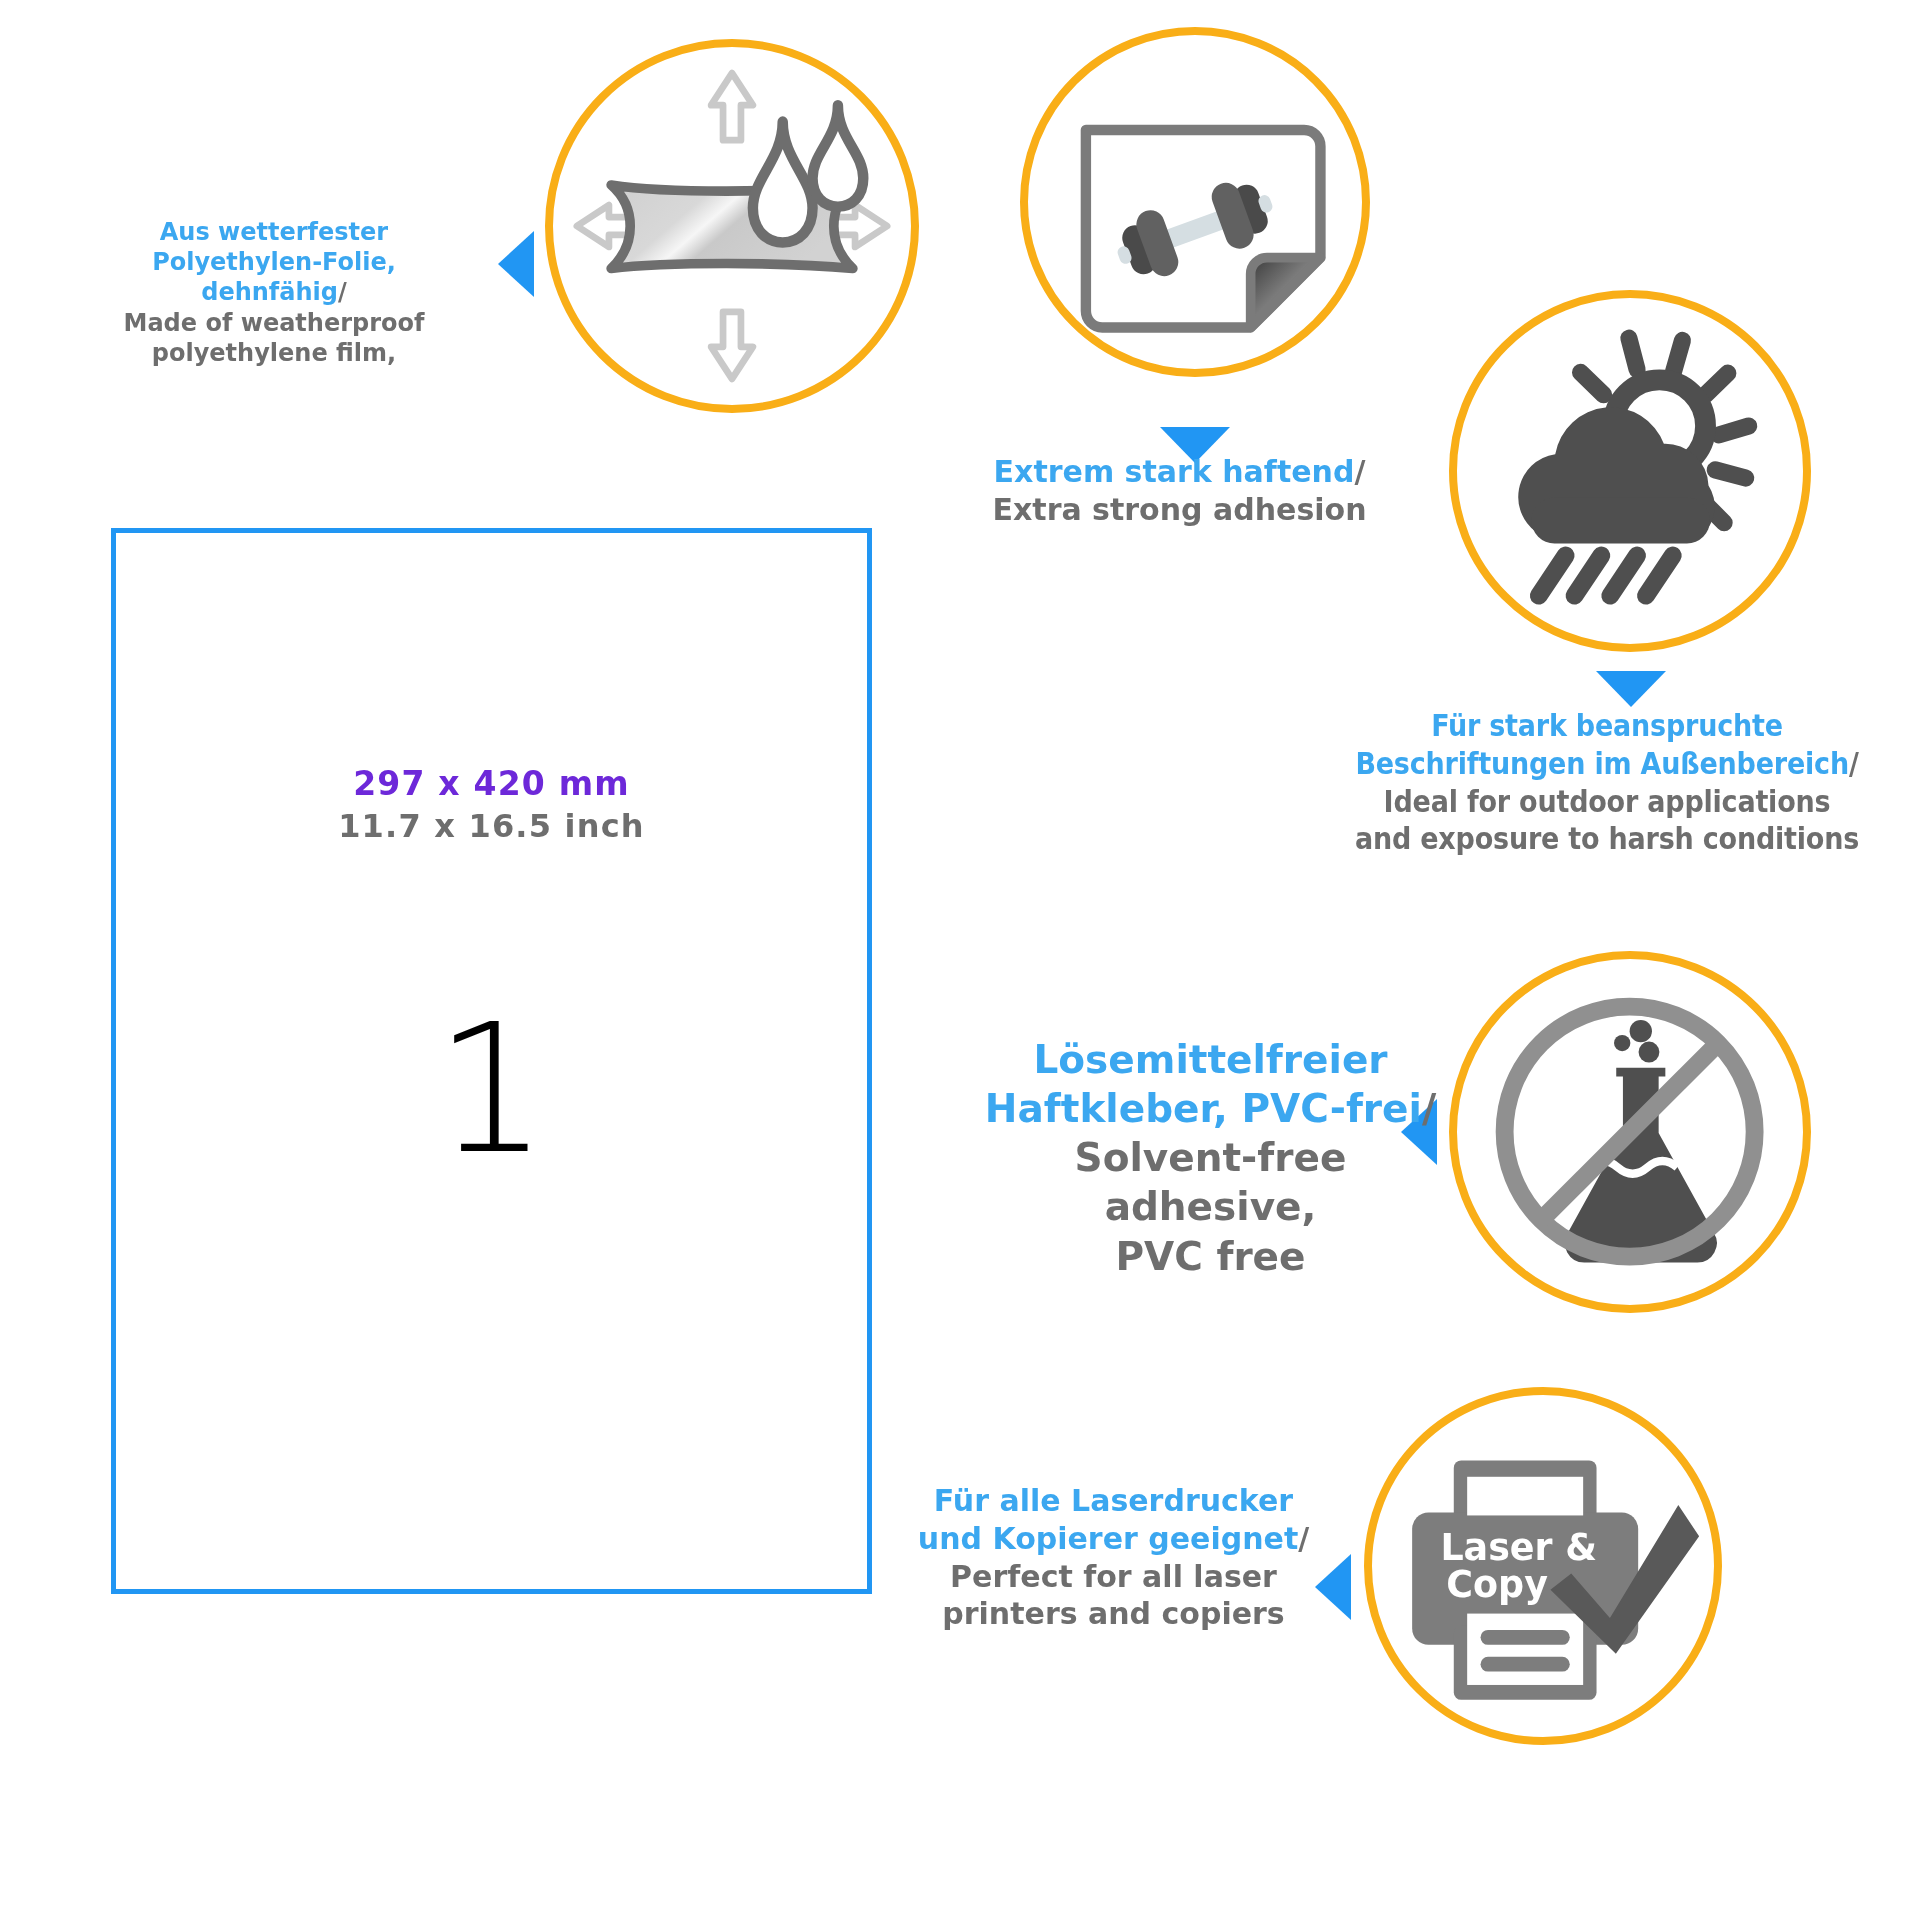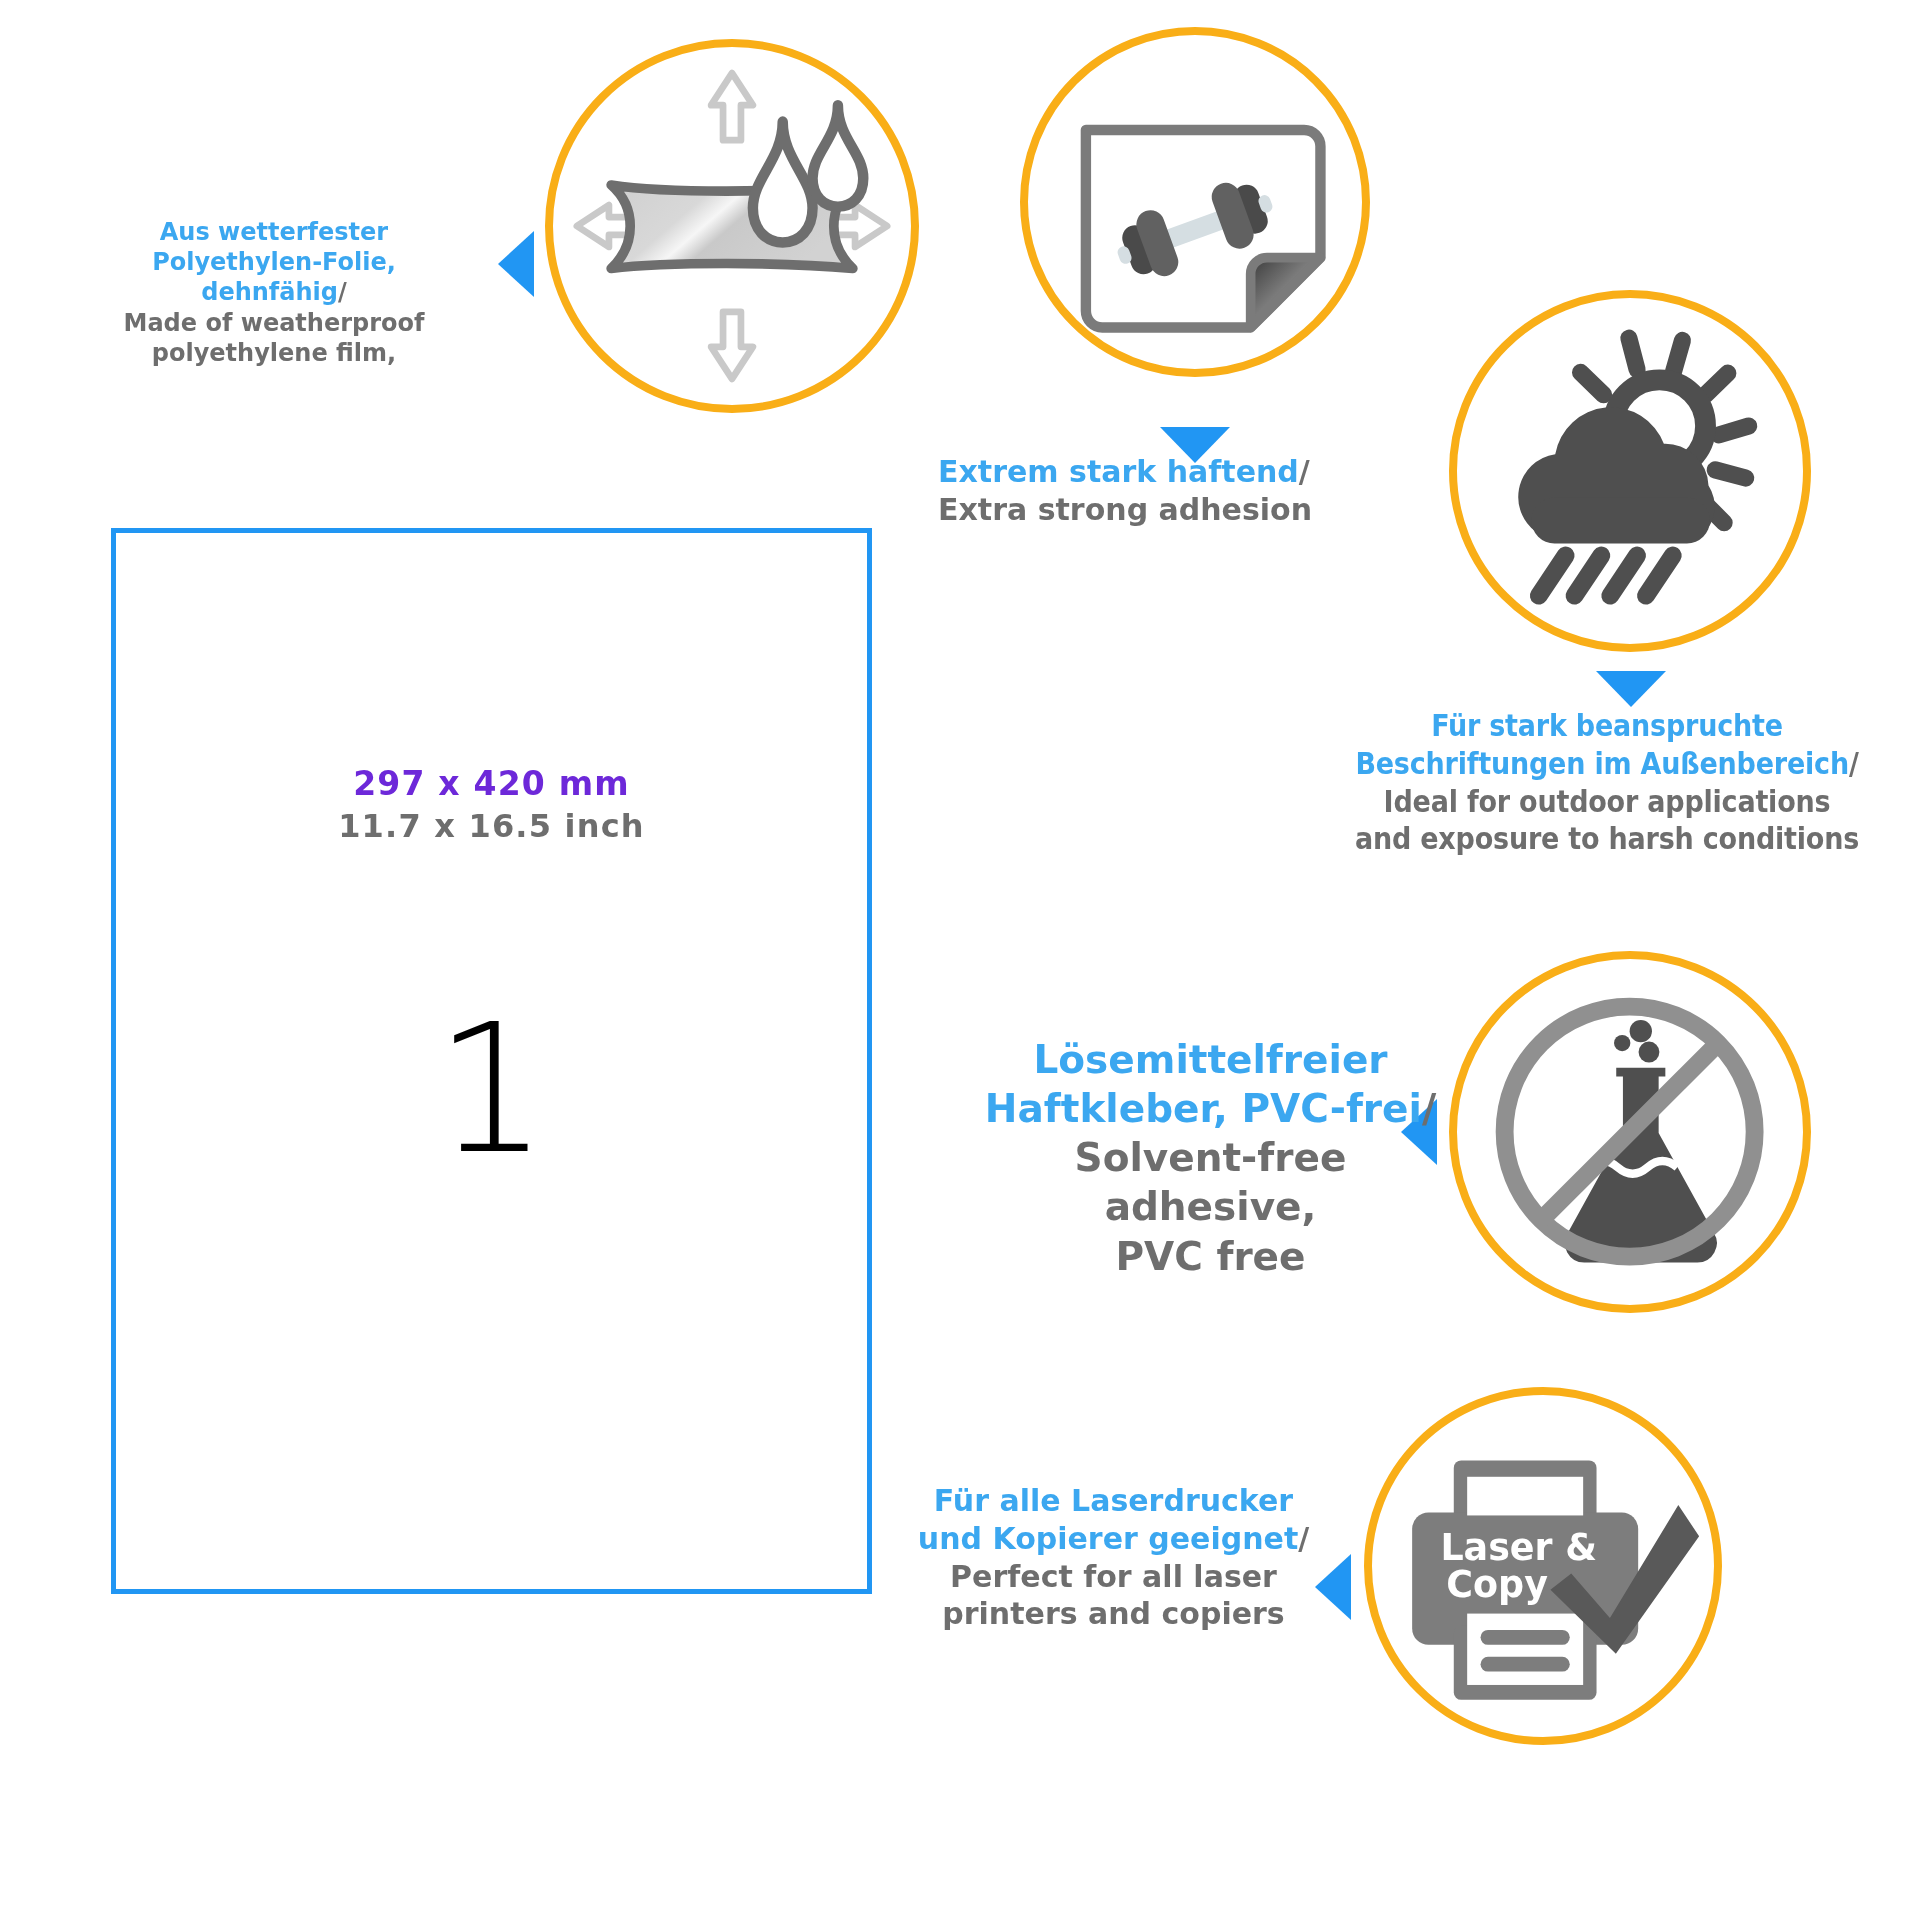--- a/index.html
+++ b/index.html
@@ -49,21 +49,21 @@
     border-top:36px solid #2196f3;
   }
 
   
   .caption{position:absolute;line-height:1.26;}
   .cap-de{color:#3ba7f0;font-weight:bold;}
   .cap-sep{color:#6e6e6e;font-weight:bold;}
   .cap-en{color:#6e6e6e;font-weight:bold;display:block;}
 
   .cap1{left:62px;top:177px;width:424px;text-align:center;font-size:24px;margin-top:40px;}
-  .cap2{left:938px;top:453px;width:483px;font-size:30px;}
+  .cap2{left:938px;top:453px;width:483px;text-align:center;font-size:30px;}
   .cap3{left:1292px;top:707px;width:630px;text-align:center;font-size:30px;
         font-stretch:condensed;letter-spacing:-0.2px;}
   .cap4{left:969px;top:1035px;width:483px;text-align:center;font-size:39px;}
   .cap5{left:872px;top:1482px;width:483px;text-align:center;font-size:30px;}
 </style>
 </head>
 <body>
 
 <div class="stage">
 

